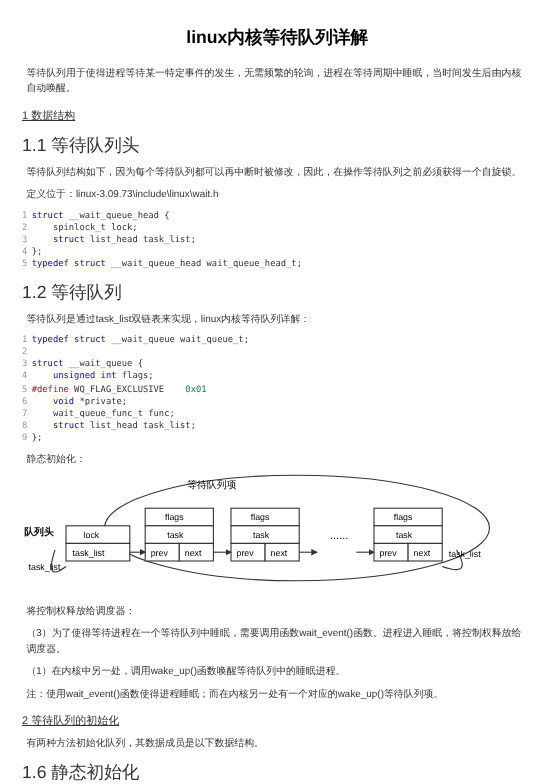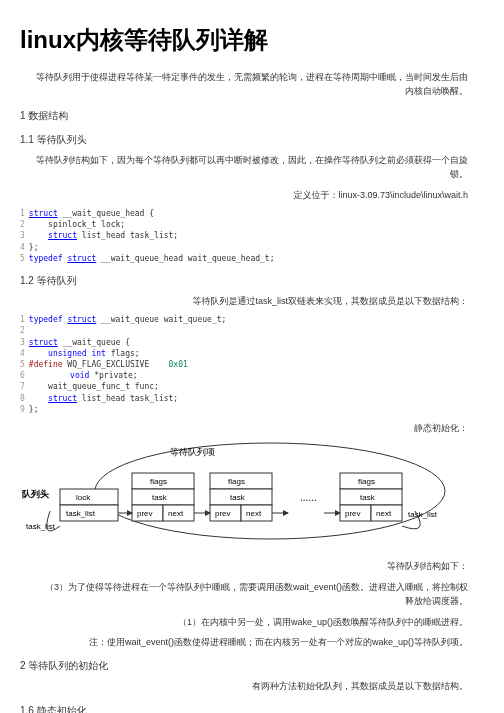--- a/index.html
+++ b/index.html
@@ -6,55 +6,56 @@
     font-family: "Microsoft YaHei", Arial, sans-serif;
     font-size: 9px;
     color: #333;
     margin: 0;
     padding: 16px 20px;
     width: 504px;
     box-sizing: border-box;
     background: #fff;
   }
   h1 {
-    font-size: 24px;
+    font-size: 16px;
+    text-align: center;
     margin: 8px 0 14px 0;
     font-weight: bold;
     color: #000;
   }
   h2 {
     font-size: 10px;
     margin: 10px 0 6px 0;
     font-weight: normal;
     color: #333;
+    text-decoration: underline;
   }
   h3 {
-    font-size: 10px;
+    font-size: 16px;
     margin: 10px 0 6px 0;
     font-weight: normal;
     color: #333;
   }
   p {
-    margin: 6px 16px;
+    margin: 6px 4px;
     line-height: 1.6;
     color: #333;
-    text-align: right;
   }
   .code-block {
     font-family: Consolas, monospace;
     font-size: 8px;
     line-height: 1.4;
     margin: 6px 0;
     white-space: pre;
   }
   .ln { color: #999; margin-right: 4px; }
-  .kw-struct { color: #0000ff; text-decoration: underline; }
+  .kw-struct { color: #0000ff; }
   .kw-typedef { color: #0000ff; }
   .kw-int { color: #0000ff; }
-  .kw-void { color: #0000ff; margin-left: 22px; }
+  .kw-void { color: #0000ff; }
   .kw-define { color: #a31515; }
   .num { color: #098658; }
   .diagram {
     margin: 4px 0;
   }
 </style>
 </head>
 <body>
 
 <h1>linux内核等待队列详解</h1>
@@ -66,21 +67,21 @@
 <h3>1.1 等待队列头</h3>
 <p>等待队列结构如下，因为每个等待队列都可以再中断时被修改，因此，在操作等待队列之前必须获得一个自旋锁。</p>
 <p>定义位于：linux-3.09.73\include\linux\wait.h</p>
 <div class="code-block" id="code1"><span class="ln">1</span><span class="kw-struct">struct</span> __wait_queue_head {
 <span class="ln">2</span>    spinlock_t lock;
 <span class="ln">3</span>    <span class="kw-struct">struct</span> list_head task_list;
 <span class="ln">4</span>};
 <span class="ln">5</span><span class="kw-typedef">typedef</span> <span class="kw-struct">struct</span> __wait_queue_head wait_queue_head_t;</div>
 
 <h3>1.2 等待队列</h3>
-<p>等待队列是通过task_list双链表来实现，其数据成员是以下数据结构：</p>
+<p>等待队列是通过task_list双链表来实现，linux内核等待队列详解：</p>
 <div class="code-block" id="code2"><span class="ln">1</span><span class="kw-typedef">typedef</span> <span class="kw-struct">struct</span> __wait_queue wait_queue_t;
 <span class="ln">2</span>
 <span class="ln">3</span><span class="kw-struct">struct</span> __wait_queue {
 <span class="ln">4</span>    <span class="kw-int">unsigned</span> <span class="kw-int">int</span> flags;
 <span class="ln">5</span><span class="kw-define">#define</span> WQ_FLAG_EXCLUSIVE    <span class="num">0x01</span>
 <span class="ln">6</span>    <span class="kw-void">void</span> *private;
 <span class="ln">7</span>    wait_queue_func_t func;
 <span class="ln">8</span>    <span class="kw-struct">struct</span> list_head task_list;
 <span class="ln">9</span>};</div>
 
@@ -140,21 +141,21 @@
   <path d="M 40 85 Q 20 100 30 70" fill="none" stroke="#333"></path>
   <path d="M 382 85 Q 410 95 395 70" fill="none" stroke="#333"></path>
   <defs>
         <marker id="ah" markerWidth="6" markerHeight="6" refX="5" refY="3" orient="auto">
           <path d="M0,0 L6,3 L0,6 Z" fill="#333"></path>
         </marker>
       </defs>
 </svg>
 </div>
 
-<p>等待队列结构如下：</p>
+<p>将控制权释放给调度器：</p>
 <p>（3）为了使得等待进程在一个等待队列中睡眠，需要调用函数wait_event()函数。进程进入睡眠，将控制权释放给调度器。</p>
 <p>（1）在内核中另一处，调用wake_up()函数唤醒等待队列中的睡眠进程。</p>
 <p>注：使用wait_event()函数使得进程睡眠；而在内核另一处有一个对应的wake_up()等待队列项。</p>
 
 <h2>2 等待队列的初始化</h2>
 <p>有两种方法初始化队列，其数据成员是以下数据结构。</p>
 
 <h3>1.6 静态初始化</h3>
 <div class="code-block" id="code3"> DEFINE_WAIT_FUNC(name, function)                \
     wait_queue_t name = {                    \

